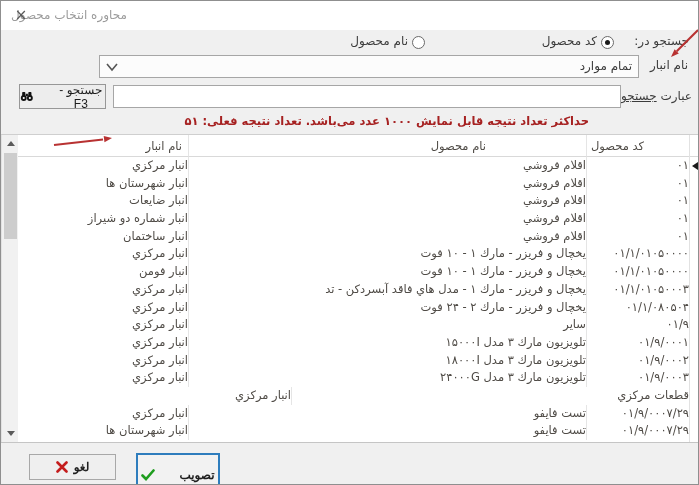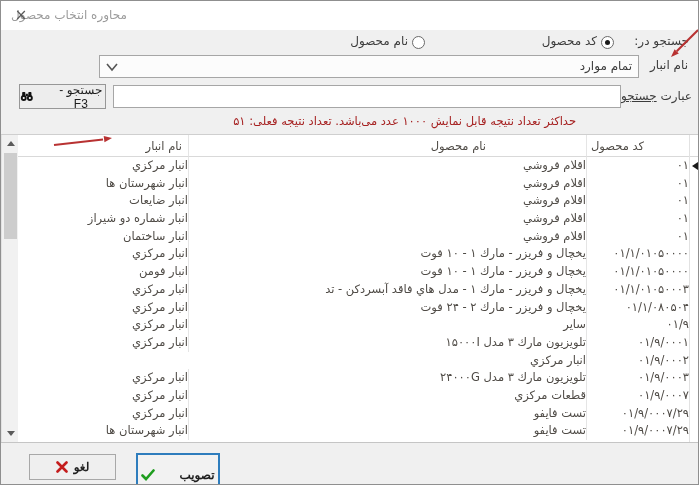--- a/index.html
+++ b/index.html
@@ -34,22 +34,22 @@
   .combo-value { position: absolute; right: 6px; top: 3px; font-size: 12px; color: #3c3c3c; white-space: nowrap; }
   .combo-btn { position: absolute; left: 5px; top: 6px; width: 14px; height: 10px; }
 
   .tinput { position: absolute; left: 112px; top: 84px; width: 508px; height: 23px;
             border: 1px solid #a6a6a6; background: #fff; font: 12px "DejaVu Sans", sans-serif;
             direction: rtl; padding: 0 5px; }
   .search-btn { position: absolute; left: 18px; top: 83px; width: 87px; height: 25px;
                 background: #ededed; border: 1px solid #979797; display: flex; align-items: center;
                 justify-content: center; gap: 23px; font-size: 12px; color: #1d1d1d; direction: rtl; cursor: default; }
 
-  .notice { position: absolute; right: 122px; top: 113px; font-size: 11.5px; color: #a62121;
-            direction: rtl; white-space: nowrap; }
+  .notice { position: absolute; right: 109px; top: 113px; font-size: 11.5px; color: #a62121;
+            direction: rtl; white-space: nowrap; font-weight: bold; }
 
   
   .table-wrap { position: absolute; left: 0; top: 133px; width: 699px; height: 309px; background: #fff;
                 border-top: 1px solid #cfcfcf; border-bottom: 1px solid #c5c5c5; }
   .vscroll { position: absolute; left: 0; top: 0; width: 17px; height: 100%; background: #f1f1f1;
              border-left: 1px solid #e2e2e2; }
   .sb-arrow { position: absolute; left: 0; width: 17px; height: 17px; display: flex; align-items: center; justify-content: center; }
   .sb-arrow.up { top: 0; } .sb-arrow.down { bottom: 0; }
   .tri-up   { width: 0; height: 0; border-left: 4px solid transparent; border-right: 4px solid transparent; border-bottom: 5px solid #5b5b5b; }
   .tri-down { width: 0; height: 0; border-left: 4px solid transparent; border-right: 4px solid transparent; border-top: 5px solid #5b5b5b; }
@@ -203,29 +203,29 @@
             <div class="td product b-left">سایر</div>
             <div class="td warehouse">انبار مرکزي</div>
           </div>
           <div class="trow">
             <div class="td code b-left">۰۱/۹/۰۰۰۱</div>
             <div class="td product b-left">تلویزیون مارك ۳ مدل ۱۵۰۰۰I</div>
             <div class="td warehouse">انبار مرکزي</div>
           </div>
           <div class="trow">
             <div class="td code b-left">۰۱/۹/۰۰۰۲</div>
+            <div class="td product b-left">تلویزیون مارك ۳ مدل ۱۸۰۰۰I</div>
             <div class="td warehouse">انبار مرکزي</div>
           </div>
           <div class="trow">
             <div class="td code b-left">۰۱/۹/۰۰۰۳</div>
             <div class="td product b-left">تلویزیون مارك ۳ مدل ۲۴۰۰۰G</div>
             <div class="td warehouse">انبار مرکزي</div>
           </div>
           <div class="trow">
-            <div class="td code b-left">۰۱/۹/۰۰۰۷</div>
             <div class="td product b-left">قطعات مرکزي</div>
             <div class="td warehouse">انبار مرکزي</div>
           </div>
           <div class="trow">
             <div class="td code b-left">۰۱/۹/۰۰۰۷/۲۹</div>
             <div class="td product b-left">تست فایفو</div>
             <div class="td warehouse">انبار مرکزي</div>
           </div>
           <div class="trow">
             <div class="td code b-left">۰۱/۹/۰۰۰۷/۲۹</div>

